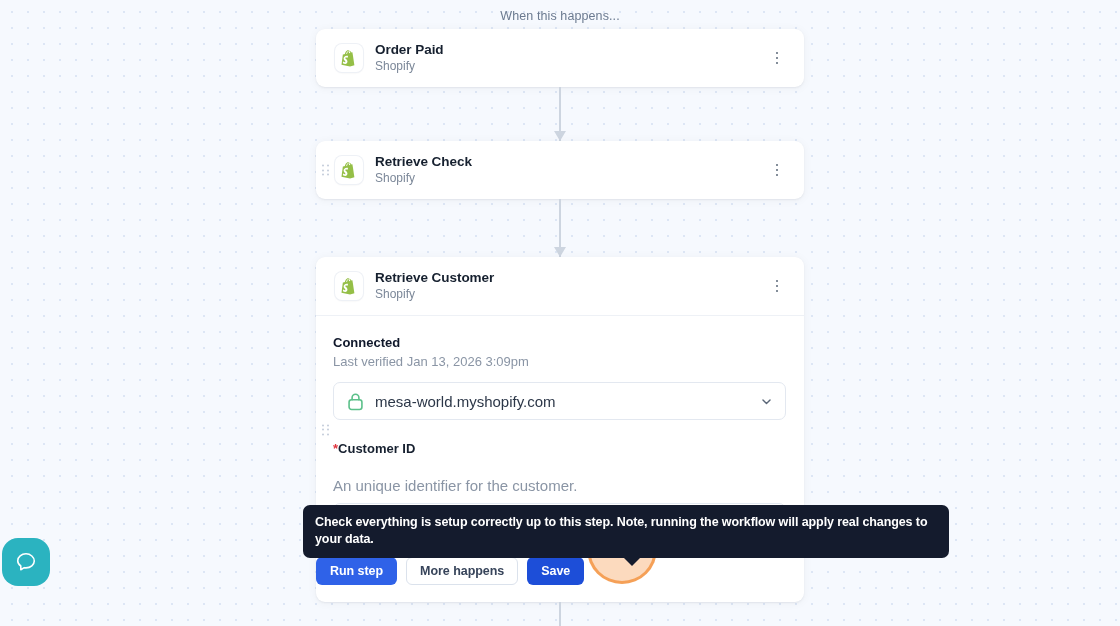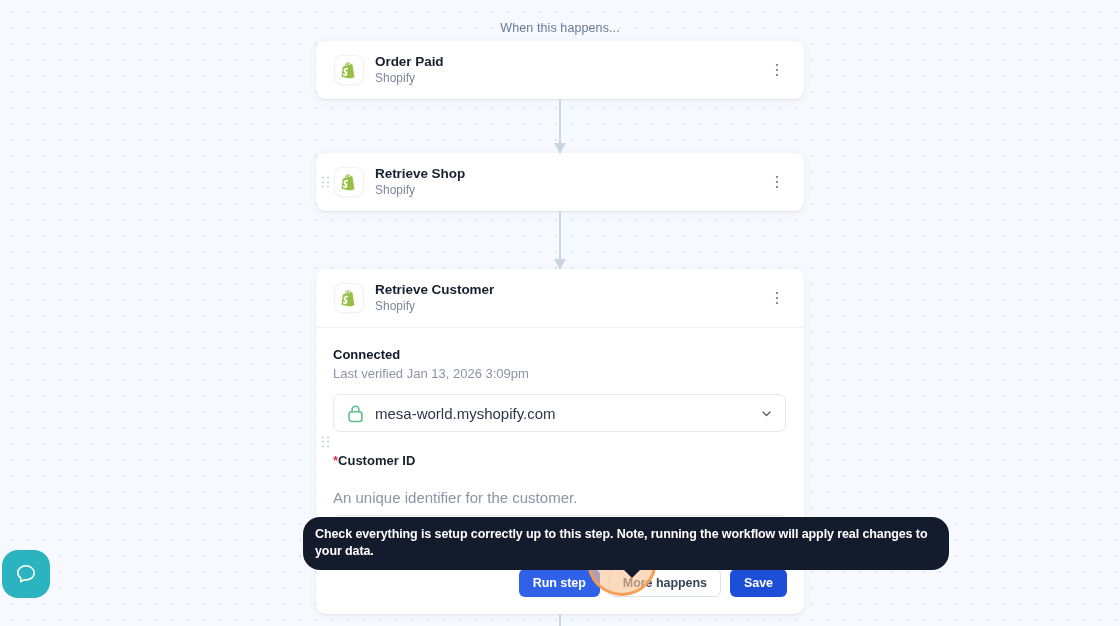--- a/index.html
+++ b/index.html
@@ -15,21 +15,21 @@
     background-color: #f6f9fe;
     background-image: radial-gradient(#dde6f5 1.1px, transparent 1.2px);
     background-size: 16px 16px;
     background-position: 4px 4px;
     position: relative;
   }
 
   
   .canvas {
     position: absolute;
-    left: 0; top: 12px;
+    left: 0; top: 0;
     width: 1120px;
     height: 476px;
   }
 
   .flow {
     position: absolute;
     left: 316px;
     top: 0;
     width: 488px;
   }
@@ -266,21 +266,20 @@
     font-size: 10px;
     font-weight: 700;
     font-family: "Liberation Mono", monospace;
     cursor: pointer;
     flex: 0 0 auto;
   }
 
   
   .actions {
     display: flex;
-    justify-content: flex-end;
     align-items: center;
     gap: 9px;
     padding: 16px 17px 17px 0;
   }
 
   .btn {
     height: 28px;
     border-radius: 6px;
     font-size: 12.5px;
     font-weight: 700;
@@ -308,21 +307,21 @@
   }
 
   
   .tooltip {
     position: absolute;
     left: 303px;
     top: 505px;
     width: 646px;
     background: #141b2d;
     color: #ffffff;
-    border-radius: 17px;
+    border-radius: 7px;
     padding: 9px 12px 10px;
     font-size: 12.5px;
     font-weight: 700;
     line-height: 17px;
     letter-spacing: -0.1px;
     z-index: 40;
   }
   .tooltip .arrow {
     position: absolute;
     left: 320px;
@@ -407,21 +406,21 @@
             <i></i>
             <i></i>
             <i></i>
         </span>
         <span class="app-icon">
           <svg width="19" height="19" viewBox="0 0 24 24" aria-hidden="true">
             <path d="M15.6 4.2c-.15-.12-.4-.08-.5-.06-.01 0-.4.12-1.03.32-.11-.36-.28-.8-.55-1.24-.45-.73-1.1-1.12-1.9-1.12h-.01c-.06 0-.11 0-.17.01l-.08-.09c-.34-.37-.78-.55-1.3-.53-1 .03-2 .75-2.81 2.03-.57.9-1 2.03-1.13 2.9-1.15.36-1.96.6-1.98.61-.58.18-.6.2-.67.75-.05.41-1.57 12.2-1.57 12.2L12.67 22l5.53-1.37s-2.45-16.54-2.6-16.43zM13.05 4.8l-1.66.51c0-.84-.1-2-.5-3 .86.17 1.73 1.53 2.16 2.49zM10.6 2.45c.2 0 .36.04.5.13-.8.41-1.65 1.36-2.01 3.25l-1.44.44c.28-1.33 1.4-3.78 2.95-3.82zM9.47 11.2s-.68-.36-1.5-.36c-1.21 0-1.27.76-1.27.95 0 1.04 2.7 1.44 2.7 3.87 0 1.91-1.2 3.14-2.83 3.14-1.96 0-2.96-1.22-2.96-1.22l.52-1.74s1.03.89 1.9.89c.57 0 .8-.45.8-.78 0-1.36-2.22-1.42-2.22-3.64 0-1.87 1.34-3.68 4.05-3.68 1.04 0 1.56.3 1.56.3l-.75 2.27z" fill="#95BF47"></path>
           </svg>
         </span>
         <span class="head-text">
-          <span class="head-title" style="display:block">Retrieve Shop</span>
+          <span class="head-title" style="display:block">Retrieve Check</span>
           <span class="head-sub" style="display:block">Shopify</span>
         </span>
         <span class="kebab">
           <i></i>
             <i></i>
             <i></i>
         </span>
       </div>
     </div>
 

